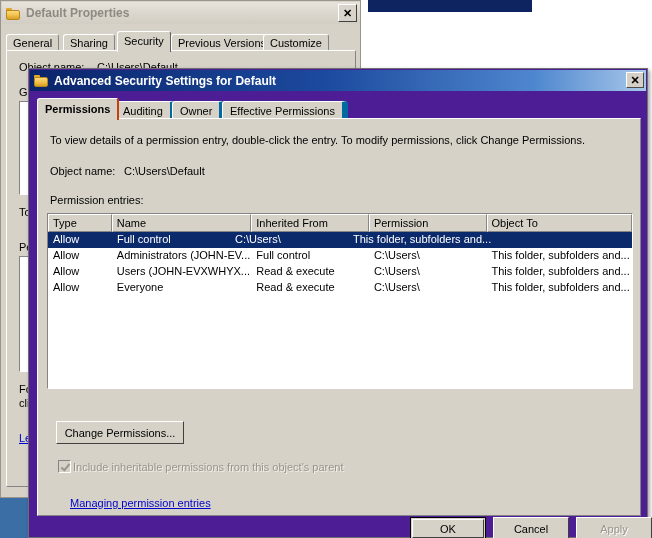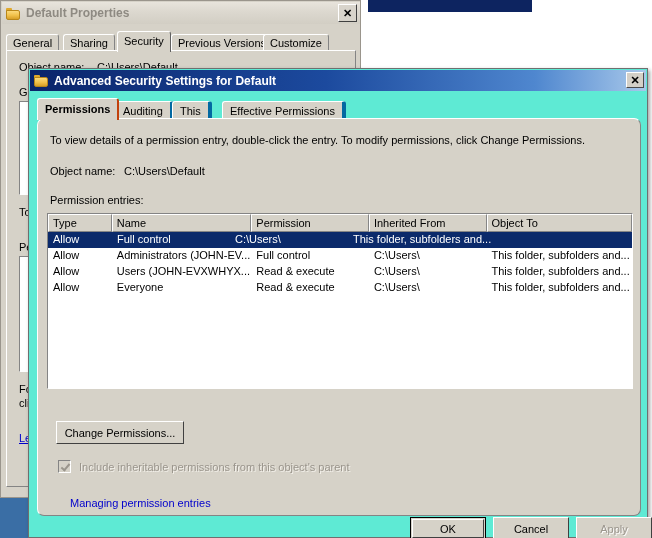--- a/index.html
+++ b/index.html
@@ -169,21 +169,21 @@
     color: #0000cc;
     text-decoration: underline;
     white-space: nowrap;
   }
 
   
   #advanced-dialog {
     position: absolute;
     left: 28px; top: 68px;
     width: 620px; height: 470px;
-    background: #5eead4;
+    background: #4c1d95;
     border: 1px solid #6f6f6f;
     box-sizing: border-box;
     box-shadow: 2px 2px 4px rgba(0,0,0,0.35);
   }
   #advanced-titlebar {
     position: absolute;
     left: 1px; top: 1px;
     width: 616px; height: 21px;
     background: linear-gradient(to right, #0a246a 0%, #1c4a9e 48%, #4f87cf 82%, #a8c8ea 100%);
     display: flex;
@@ -221,21 +221,21 @@
     left: 8px; top: 29px;
     width: 604px; height: 21px;
   }
   .atab {
     position: absolute;
     top: 3px;
     height: 18px;
     background: #d6d2c8;
     border-top: 1px solid #ffffff;
     border-left: 1px solid #ffffff;
-    border-right: 4px solid #0369a1;
+    border-right: 6px solid #0369a1;
     border-radius: 3px 3px 0 0;
     padding: 3px 7px 0 7px;
     box-sizing: border-box;
     font-size: 11px;
     white-space: nowrap;
   }
   .atab.active {
     top: 0px;
     height: 22px;
     padding-top: 4px;
@@ -246,21 +246,20 @@
   #advanced-tabpage {
     position: absolute;
     left: 8px; top: 49px;
     width: 604px; height: 398px;
     background: #d6d2c8;
     border-top: 1px solid #ffffff;
     border-left: 1px solid #ffffff;
     border-right: 1px solid #848484;
     border-bottom: 1px solid #848484;
     box-sizing: border-box;
-    border-radius: 7px;
   }
 
   #instruction-text {
     position: absolute;
     left: 12px; top: 15px;
     font-size: 11px;
     white-space: nowrap;
   }
   #object-name-label {
     position: absolute;
@@ -396,31 +395,32 @@
   #inherit-checkbox::after {
     content: "";
     position: absolute;
     left: 4px; top: 1px;
     width: 3px; height: 7px;
     border-right: 2px solid #9a958c;
     border-bottom: 2px solid #9a958c;
     transform: rotate(40deg);
   }
   #inherit-checkbox-label {
-    margin-left: 8px;
+    margin-left: 2px;
     font-size: 11px;
     color: #9a958c;
     text-shadow: 1px 1px 0 #f2efe9;
     white-space: nowrap;
   }
   #managing-link {
     position: absolute;
     left: 20px; top: 378px;
     font-size: 11px;
     color: #0000cc;
+    text-decoration: underline;
     white-space: nowrap;
     cursor: pointer;
     padding-left: 12px;
   }
 
   #dialog-button-bar {
     position: absolute;
     left: 1px; top: 448px;
     width: 616px; height: 20px;
   }
@@ -474,39 +474,39 @@
 
   <div id="advanced-titlebar">
     <span class="folder-icon"></span>
     <span id="advanced-title-text">Advanced Security Settings for Default</span>
   </div>
   <div id="advanced-close-button">✕</div>
 
   <div id="advanced-tabstrip">
     <div class="atab active" style="left:0px;">Permissions</div>
     <div class="atab" style="left:78px;">Auditing</div>
-    <div class="atab" style="left:135px;">This</div>
+    <div class="atab" style="left:135px;">Owner</div>
     <div class="atab" style="left:185px;">Effective Permissions</div>
   </div>
 
   <div id="advanced-tabpage">
 
     <span id="instruction-text">To view details of a permission entry, double-click the entry. To modify permissions, click Change Permissions.</span>
 
     <span id="object-name-label">Object name:</span>
     <span id="object-name-value">C:\Users\Default</span>
 
     <span id="permission-entries-label">Permission entries:</span>
 
     <div id="permissions-listview">
       <div id="listview-header">
         <div class="hcell col-type">Type</div>
         <div class="hcell col-name">Name</div>
+        <div class="hcell col-inherited">Inherited From</div>
         <div class="hcell col-perm">Permission</div>
-        <div class="hcell col-inherited">Inherited From</div>
         <div class="hcell col-applyto">Object To</div>
       </div>
 
       <div class="lv-row selected">
         <div class="cell col-type">Allow</div>
         <div class="cell col-perm">Full control</div>
         <div class="cell col-inherited">C:\Users\</div>
         <div class="cell col-applyto">This folder, subfolders and...</div>
       </div>
 

